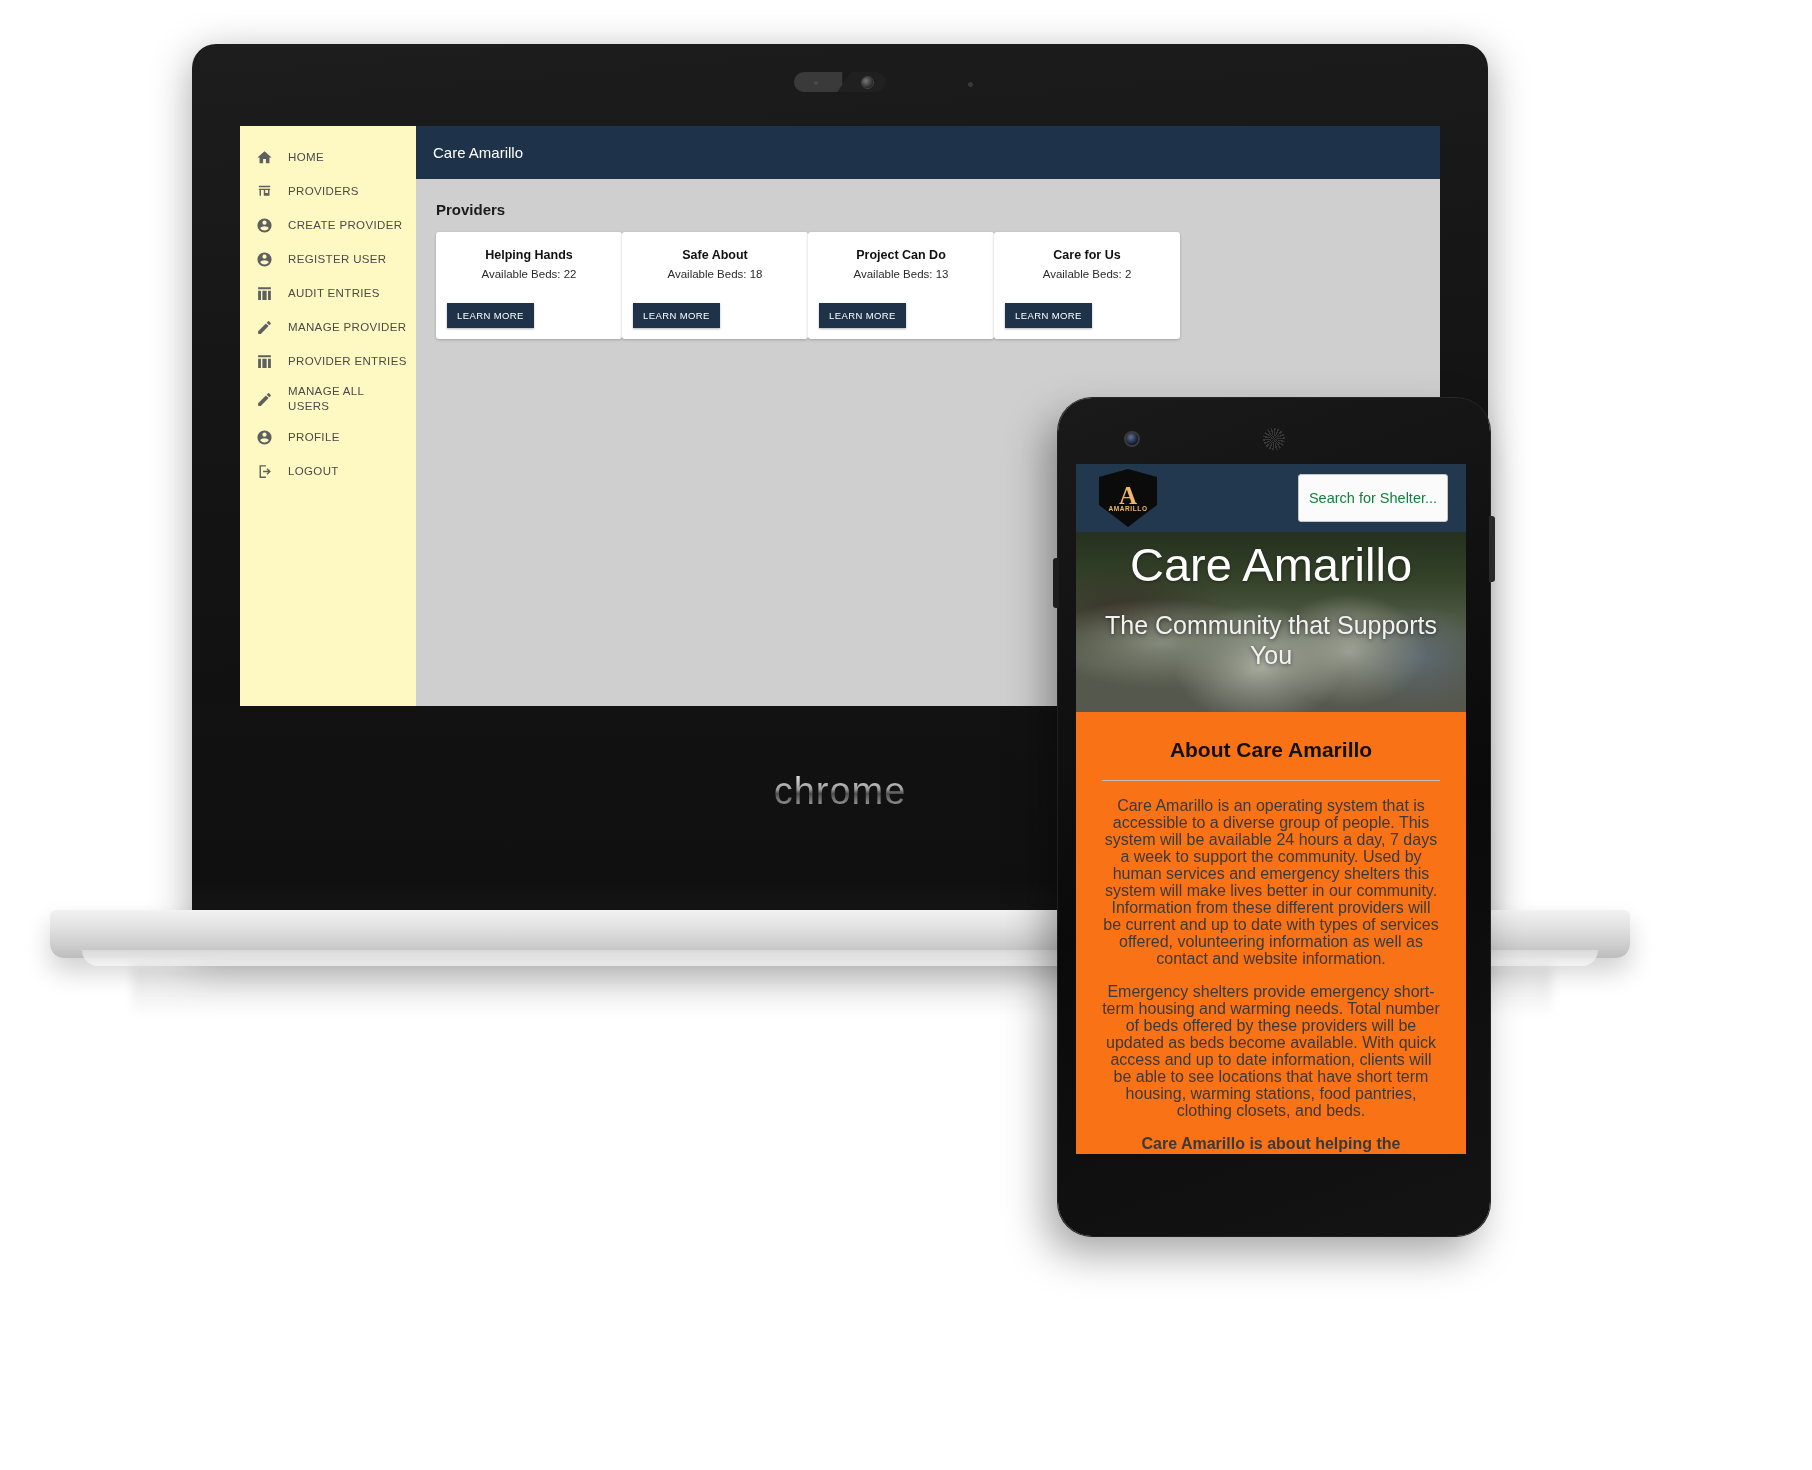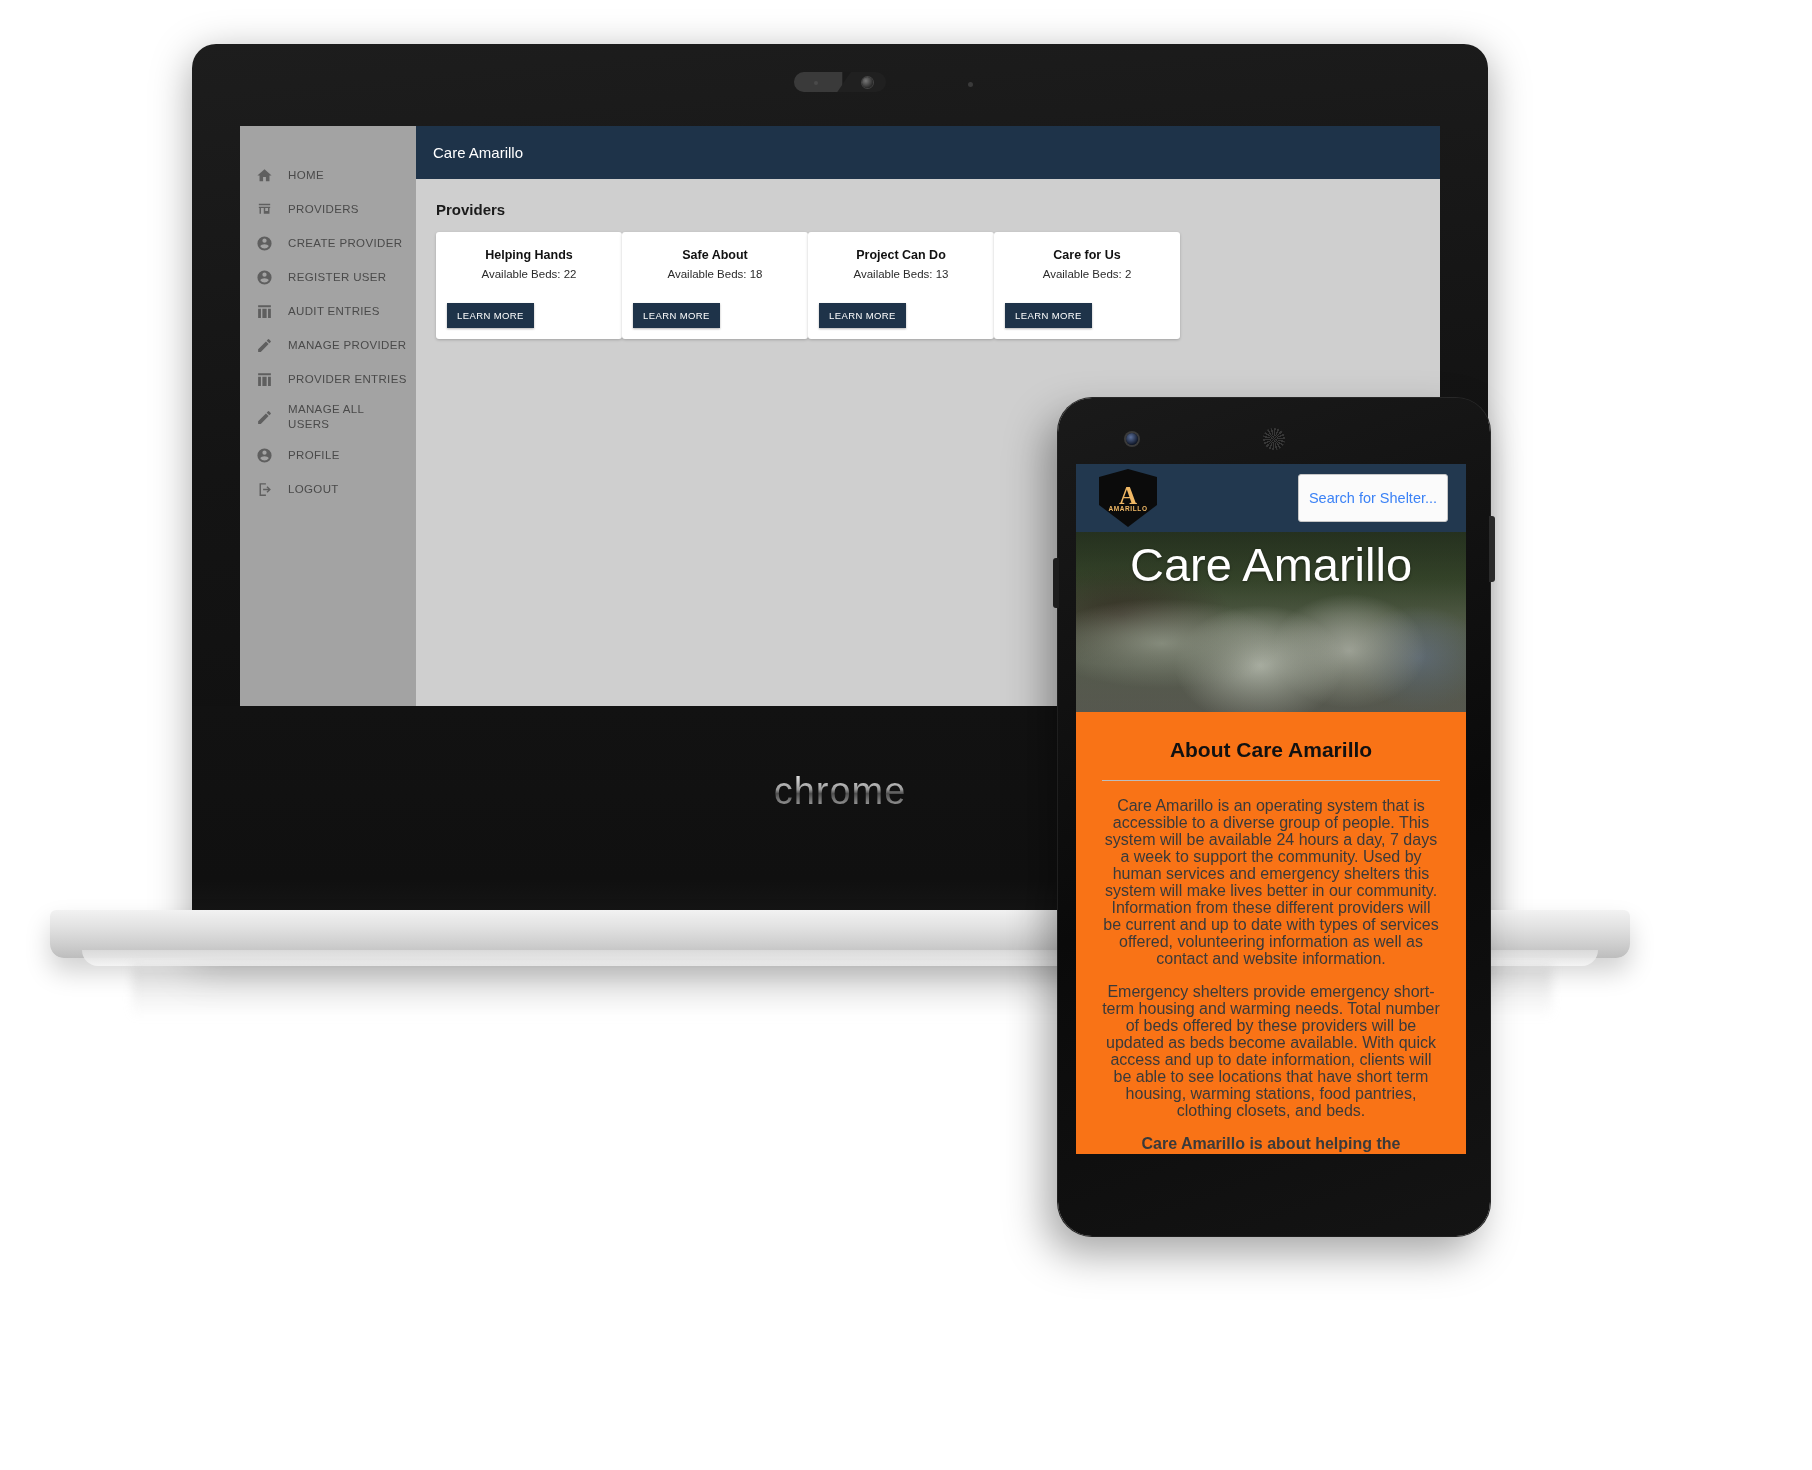--- a/index.html
+++ b/index.html
@@ -77,21 +77,21 @@
   }
   .base-reflect {
     position:absolute; left:-60px; top:922px; width:1420px; height:52px;
     background: linear-gradient(180deg, rgba(190,190,190,.45), rgba(255,255,255,0));
     filter: blur(5px);
   }
 
   
   .app { position:absolute; inset:0; display:flex; background:#cfcfcf; }
   .sidebar {
-    width:176px; background:#a3a3a3; flex:0 0 176px; padding-top:32px;
+    width:176px; background:#fef9c3; flex:0 0 176px; padding-top:14px;
   }
   .nav-item {
     display:flex; align-items:center; gap:0; padding:6px 0 6px 0; cursor:pointer;
     min-height:34px;
   }
   .nav-icon {
     width:48px; flex:0 0 48px; display:flex; align-items:center; justify-content:center;
     color:#5a5a5a;
   }
   .nav-icon svg { width:17px; height:17px; fill:#5f5f5f; }
@@ -159,21 +159,21 @@
     font-size:25px; font-weight:bold; color:#f0b865; line-height:1;
     font-family:"Liberation Serif", serif;
   }
   .shield-word {
     position:absolute; left:50%; top:38px; transform:translateX(-50%);
     font-size:6.5px; font-weight:bold; color:#f0b865; letter-spacing:.6px; white-space:nowrap;
   }
   .m-search {
     width:150px; height:48px; background:#fbfbfb; border:1px solid #c6c6c6; border-radius:3px;
     display:flex; align-items:center; justify-content:center; text-align:center;
-    color:#3b82f6; font-size:14.5px; line-height:18px; padding:0 6px;
+    color:#15803d; font-size:14.5px; line-height:18px; padding:0 6px;
     font-family:"Liberation Sans", sans-serif;
   }
 
   .m-hero {
     height:180px; position:relative; overflow:hidden;
     background:
       radial-gradient(ellipse 50% 40% at 22% 62%, #9aa08f 0%, rgba(154,160,143,0) 62%),
       radial-gradient(ellipse 34% 52% at 47% 74%, #cfd4c6 0%, rgba(207,212,198,0) 64%),
       radial-gradient(ellipse 30% 48% at 70% 66%, #b9bdb0 0%, rgba(185,189,176,0) 66%),
       radial-gradient(ellipse 26% 44% at 88% 70%, #6d7a86 0%, rgba(109,122,134,0) 66%),
@@ -371,20 +371,21 @@
         <div class="m-logo">
           <div class="shield"></div>
           <div class="shield-a">A</div>
           <div class="shield-word">AMARILLO</div>
         </div>
         <div class="m-search">Search for Shelter...</div>
       </div>
 
       <div class="m-hero">
         <div class="m-hero-title">Care Amarillo</div>
+        <div class="m-hero-sub">The Community that Supports You</div>
       </div>
 
       <div class="m-about">
         <h2>About Care Amarillo</h2>
         <div class="m-hr"></div>
         <p class="m-p">Care Amarillo is an operating system that is accessible to a diverse group of people. This system will be available 24 hours a day, 7 days a week to support the community. Used by human services and emergency shelters this system will make lives better in our community. Information from these different providers will be current and up to date with types of services offered, volunteering information as well as contact and website information.</p>
         <p class="m-p">Emergency shelters provide emergency short-term housing and warming needs. Total number of beds offered by these providers will be updated as beds become available. With quick access and up to date information, clients will be able to see locations that have short term housing, warming stations, food pantries, clothing closets, and beds.</p>
         <p class="m-p">Care Amarillo is about helping the community as a whole, by caring for one another we will all become better members of our great city and become better at building relationships.</p>
       </div>
     </div>

